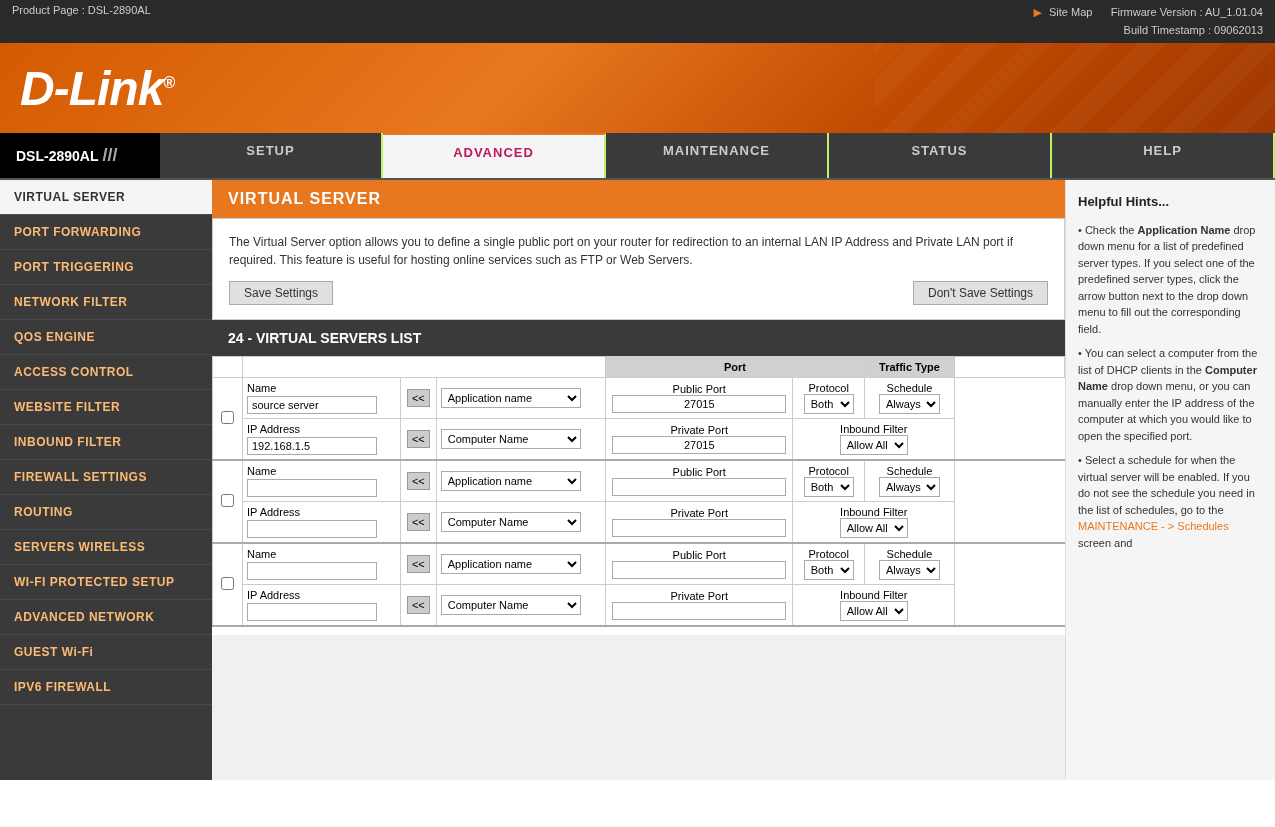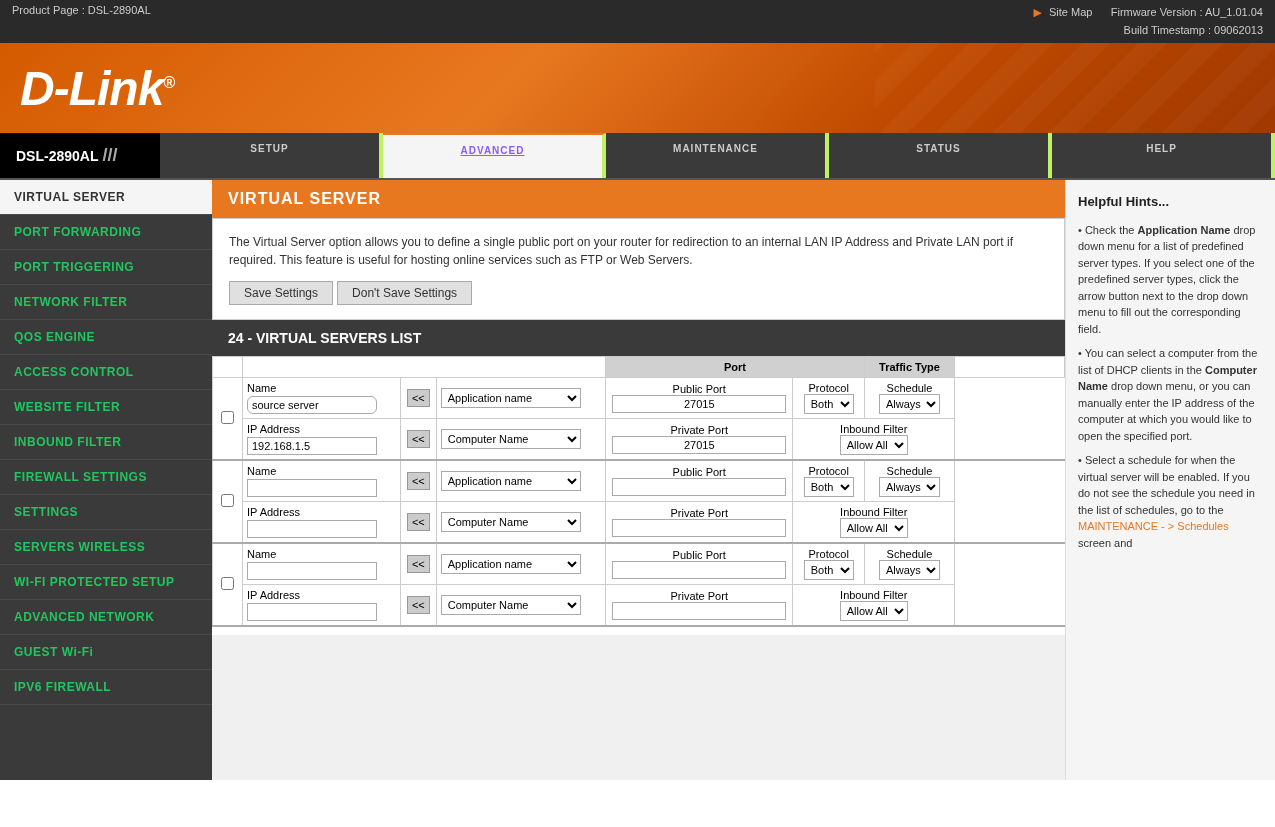--- a/index.html
+++ b/index.html
@@ -65,42 +65,42 @@
       align-items: center;
       min-width: 160px;
     }
     .nav-tab-device .slashes { color: #aaa; margin-left: 4px; font-size: 18px; }
     .nav-tab {
       flex: 1;
       text-align: center;
       padding: 10px 8px;
       color: #ccc;
       font-weight: bold;
-      font-size: 10px;
+      font-size: 13px;
       letter-spacing: 1px;
       cursor: pointer;
-      border-right: 4px solid #bef264;
-    }
-    .nav-tab.active { background: #f5f5f5; color: #8b5cf6; border-top: 2px solid #e87820; text-decoration: underline; }
+      border-right: 2px solid #bef264;
+    }
+    .nav-tab.active { background: #f5f5f5; color: #be185d; border-top: 2px solid #e87820; }
 
     
     .main-layout {
       display: flex;
       min-height: 600px;
     }
 
     
     .sidebar {
       width: 212px;
       background: #3a3a3a;
       flex-shrink: 0;
     }
     .sidebar-item {
       padding: 10px 14px;
-      color: #22c55e;
+      color: #fdba74;
       font-size: 12px;
       font-weight: bold;
       letter-spacing: 0.5px;
       cursor: pointer;
       border-bottom: 1px solid #4a4a4a;
     }
     .sidebar-item.active { background: #f5f5f5; color: #333; }
 
     
     .content-area {
@@ -120,21 +120,21 @@
     }
 
     
     .description-box {
       background: white;
       border: 1px solid #ccc;
       margin: 0;
       padding: 14px 16px;
     }
     .description-box p { color: #333; line-height: 1.5; font-size: 12px; }
-    .btn-row { margin-top: 12px; display: flex; gap: 4px; }
+    .btn-row { margin-top: 12px; display: flex; gap: 4px; justify-content: space-between; }
     .btn {
       padding: 4px 14px;
       background: #e0e0e0;
       border: 1px solid #aaa;
       cursor: pointer;
       font-size: 12px;
       color: #333;
     }
 
     
@@ -267,21 +267,21 @@
   <div class="sidebar">
     <div class="sidebar-item active">VIRTUAL SERVER</div>
     <div class="sidebar-item">PORT FORWARDING</div>
     <div class="sidebar-item">PORT TRIGGERING</div>
     <div class="sidebar-item">NETWORK FILTER</div>
     <div class="sidebar-item">QOS ENGINE</div>
     <div class="sidebar-item">ACCESS CONTROL</div>
     <div class="sidebar-item">WEBSITE FILTER</div>
     <div class="sidebar-item">INBOUND FILTER</div>
     <div class="sidebar-item">FIREWALL SETTINGS</div>
-    <div class="sidebar-item">SETTINGS</div>
+    <div class="sidebar-item">ROUTING</div>
     <div class="sidebar-item">SERVERS WIRELESS</div>
     <div class="sidebar-item">WI-FI PROTECTED SETUP</div>
     <div class="sidebar-item">ADVANCED NETWORK</div>
     <div class="sidebar-item">GUEST Wi-Fi</div>
     <div class="sidebar-item">IPV6 FIREWALL</div>
   </div>
 
   <div class="content-area">
 
     <div class="page-header">
@@ -312,21 +312,21 @@
             <td class="col-schedule"></td>
           </tr>
         </thead>
         <tbody id="table-body">
         <tr>
     <td class="col-check" rowspan="2">
       <input type="checkbox" style="">
     </td>
     <td class="name-cell">
       <div style="font-size:11px; margin-bottom:2px;">Name</div>
-      <input type="text" value="source server" style="width: 130px; border-radius: 6px;">
+      <input type="text" value="source server" style="width: 130px;">
     </td>
     <td class="col-mid">
       <button class="arrow-btn">&lt;&lt;</button>
     </td>
     <td class="app-cell">
       <select style="width:140px;">
         <option>Application name</option>
       </select>
     </td>
     <td style="text-align:center; font-size:11px;">

